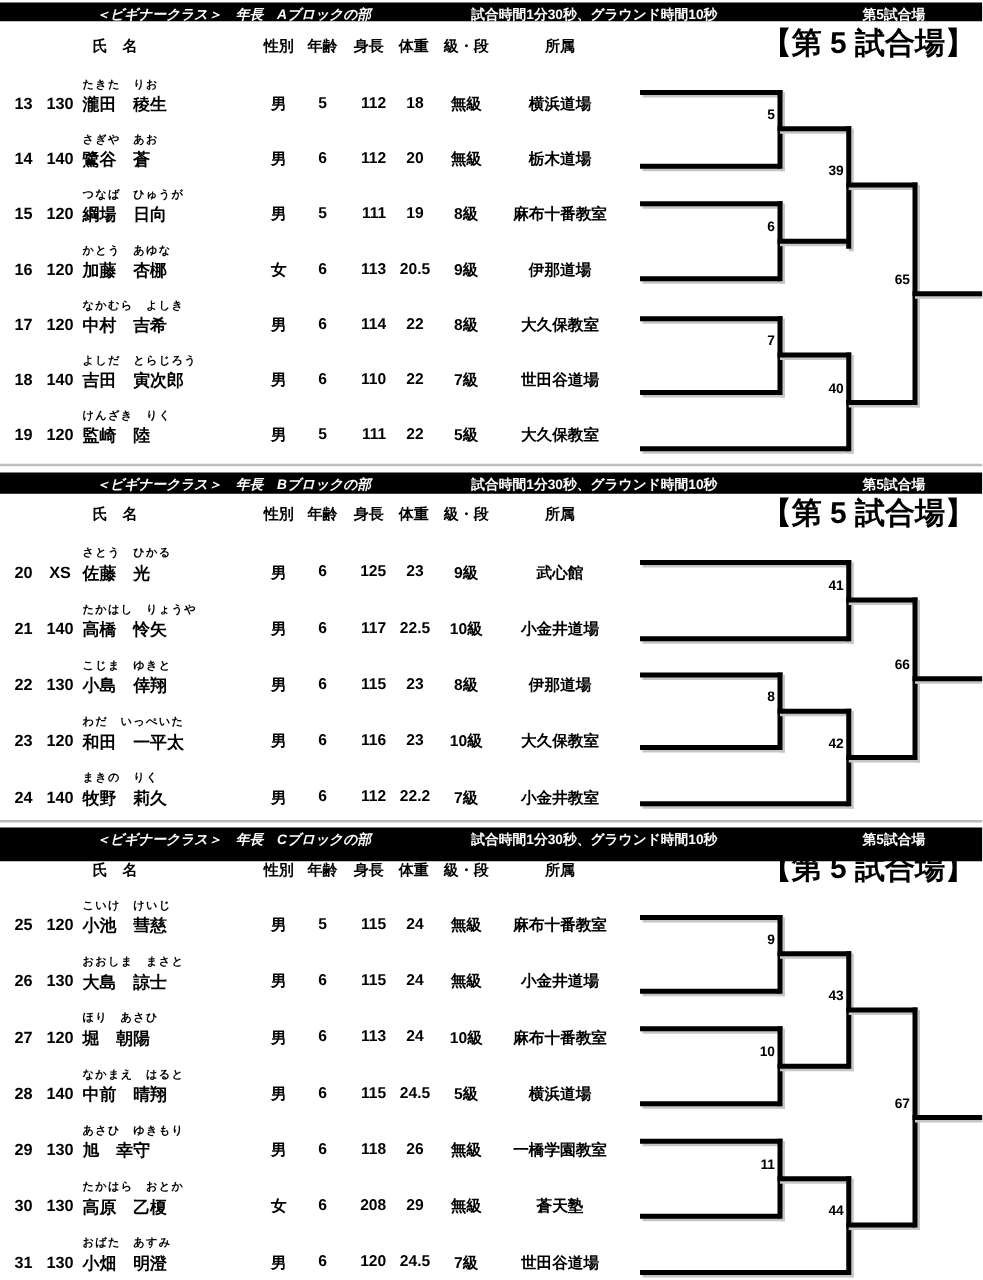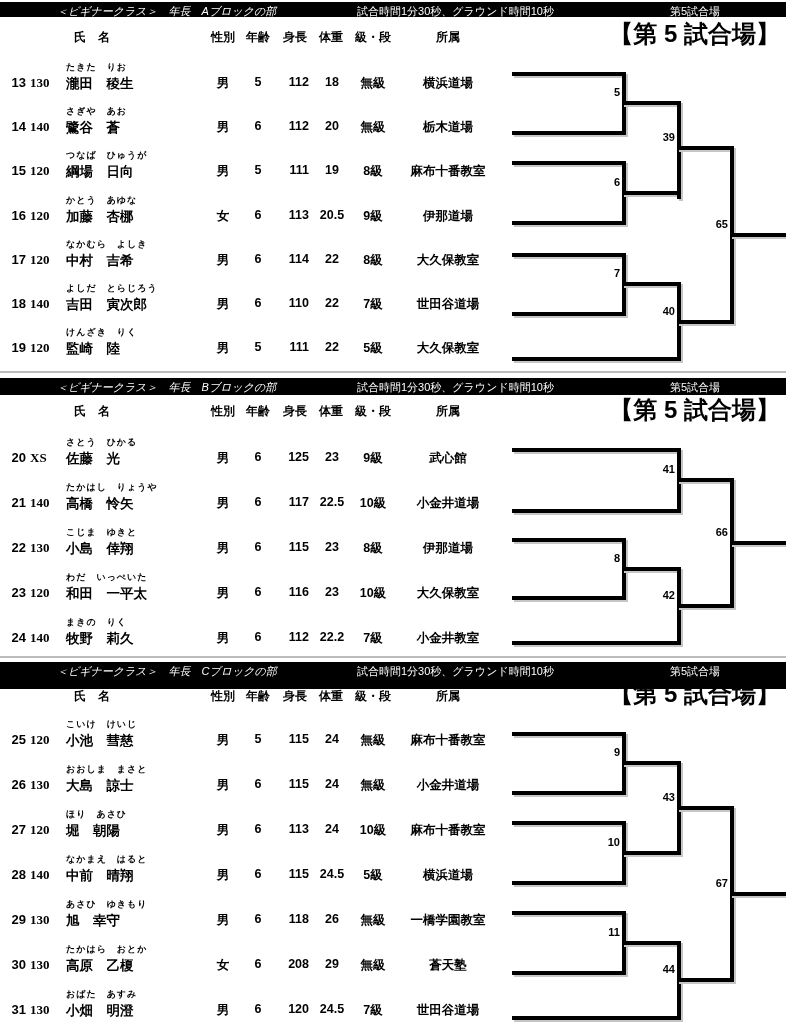--- a/index.html
+++ b/index.html
@@ -1,40 +1,40 @@
 <!DOCTYPE html>
 <html><head>
 <meta charset="utf-8">
 <style>
   html,body{margin:0;padding:0;background:#fff;}
   .page{position:relative;width:786px;height:1024px;background:#fff;overflow:hidden;
         font-family:"Liberation Sans","DejaVu Sans",sans-serif;color:#000;}
   
   .bar{position:absolute;left:0;width:786px;background:#000;color:#fff;}
-  .bar span{position:absolute;top:2px;font-size:11px;font-weight:normal;white-space:nowrap;}
+  .bar span{position:absolute;top:2px;font-size:11px;font-weight:bold;white-space:nowrap;margin-left:20px;}
   .bar .bl-l{left:57px;font-style:italic;}
   .bar .bl-c{left:357px;}
   .bar .bl-r{left:670px;}
   
   .ch{position:absolute;font-size:12px;font-weight:bold;text-align:center;white-space:nowrap;}
   .ch.name{left:60px;width:64px;}
   .ch.sex{left:209px;width:28px;}
   .ch.age{left:244px;width:28px;}
   .ch.hgt{left:281px;width:28px;}
   .ch.wgt{left:315px;width:32px;}
   .ch.rank{left:352px;width:42px;}
   .ch.club{left:392px;width:112px;}
   
   .bigt{position:absolute;right:6px;font-size:24px;font-weight:bold;white-space:nowrap;}
   
   .row{position:absolute;left:0;width:512px;height:36px;}
   .kana{position:absolute;left:66px;top:2px;font-size:9px;font-weight:bold;letter-spacing:1px;white-space:nowrap;}
   .cell{position:absolute;top:16px;font-size:12.5px;font-weight:bold;white-space:nowrap;}
   .cell.no{left:0;width:26px;text-align:right;font-size:13px;}
-  .cell.cls{left:30px;width:36px;text-align:left;font-size:13px;font-family:Liberation Serif, serif;}
+  .cell.cls{left:30px;width:36px;text-align:center;font-size:13px;}
   .cell.nm{left:66px;font-size:13.5px;}
   .cell.sex{left:209px;width:28px;text-align:center;}
   .cell.age{left:244px;width:28px;text-align:center;}
   .cell.hgt{left:281px;width:28px;text-align:right;}
   .cell.wgt{left:316px;width:32px;text-align:center;}
   .cell.rank{left:352px;width:42px;text-align:center;}
   .cell.club{left:392px;width:112px;text-align:center;}
   
   .hl{position:absolute;height:4px;background:#000;box-shadow:2px 2px 0 #c6c6c6;}
   .vl{position:absolute;width:4px;background:#000;box-shadow:2px 2px 0 #c6c6c6;}

